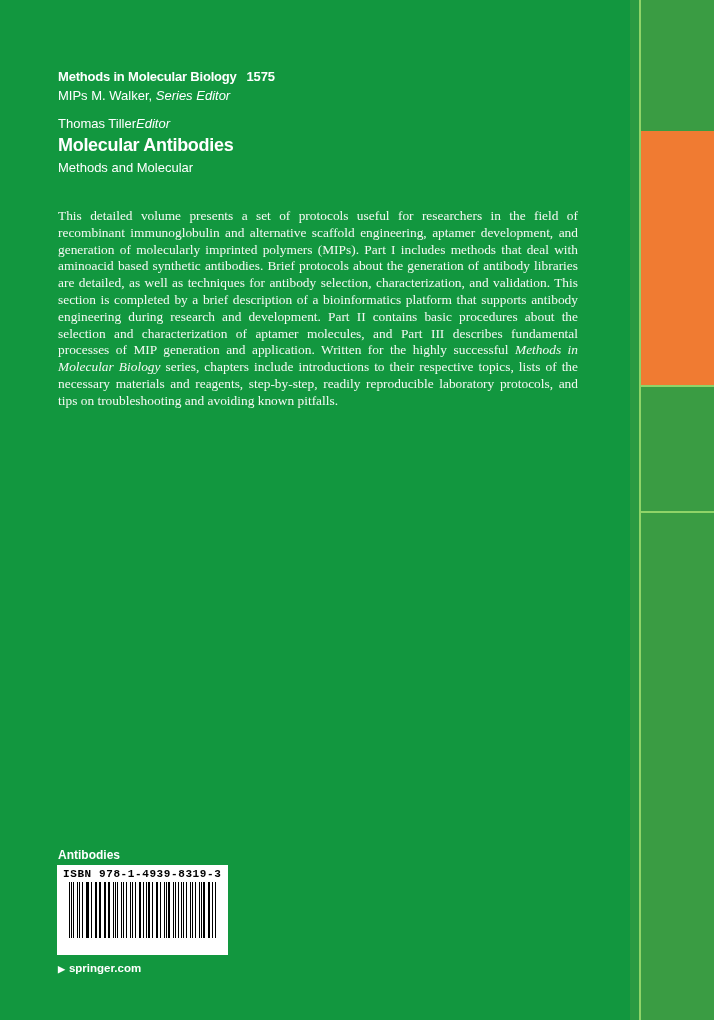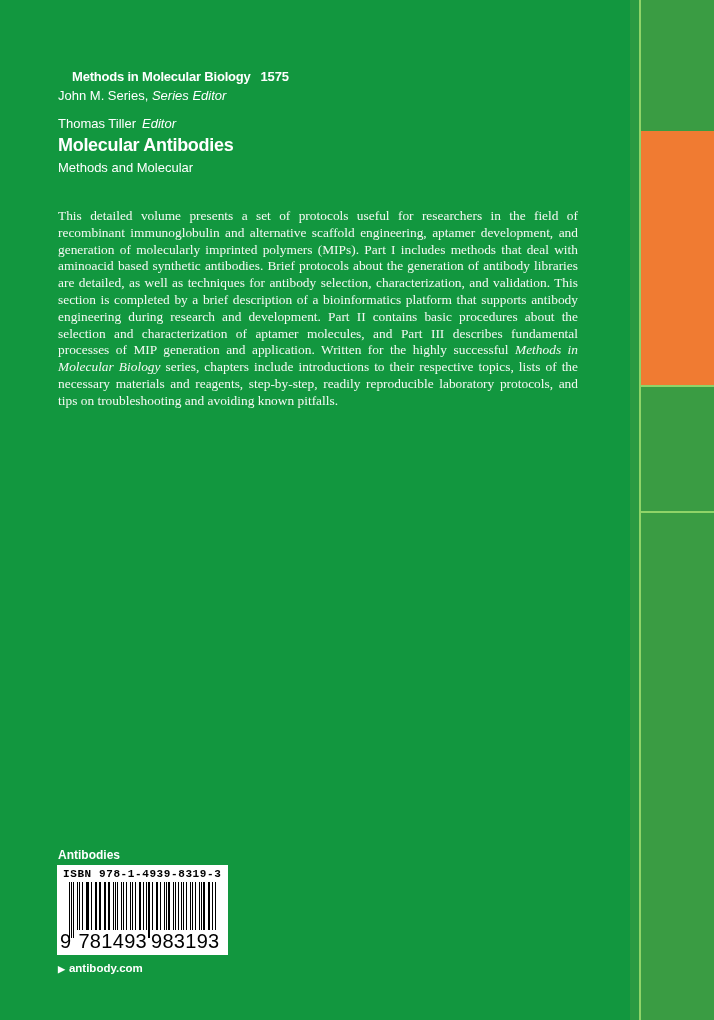--- a/index.html
+++ b/index.html
@@ -27,32 +27,32 @@
     background: #f07b32;
   }
   .hline {
     position: absolute; left: 641px; width: 73px; height: 2px;
     background: #8fd468;
   }
   .hline.a { top: 385px; }
   .hline.b { top: 511px; }
 
   .series {
-    position: absolute; left: 72px; top: 69px;
+    position: absolute; left: 58px; top: 69px;
     font-size: 13px; font-weight: bold; letter-spacing: -0.2px;
   }
   .series .num { margin-left: 10px; }
   .series-editor {
     position: absolute; left: 58px; top: 88px; font-size: 13px;
   }
   .series-editor i, .editor i { font-style: italic; }
   .editor {
     position: absolute; left: 58px; top: 116px; font-size: 13px;
   }
-  .editor .role { margin-left: 6px; }
+  .editor .role { }
   .title {
     position: absolute; left: 58px; top: 135px;
     font-size: 18px; font-weight: bold; letter-spacing: -0.3px;
   }
   .subtitle {
     position: absolute; left: 58px; top: 160px; font-size: 13px;
   }
 
   .blurb {
     position: absolute; left: 58px; top: 208px; width: 520px;
@@ -99,21 +99,21 @@
 <div class="shade"></div>
 <div class="vline"></div>
 <div class="orange-block"></div>
 <div class="hline a"></div>
 <div class="hline b"></div>
 
 <div class="series">
   <span>Methods in Molecular Biology</span><span class="num">1575</span>
 </div>
 <div class="series-editor">
-  <span>John M. Series,</span>
+  <span>MIPs M. Walker,</span>
   <i>Series Editor</i>
 </div>
 <div class="editor">
   <span>Thomas Tiller</span><i class="role">Editor</i>
 </div>
 <div class="title">Molecular Antibodies</div>
 <div class="subtitle">Methods and Molecular</div>
 
 <div class="blurb">
   <p><span>This detailed volume presents a set of protocols useful for researchers in the field of recombinant immunoglobulin and alternative scaffold engineering, aptamer development, and generation of molecularly imprinted polymers (MIPs). Part I includes methods that deal with aminoacid based synthetic antibodies. Brief protocols about the generation of antibody libraries are detailed, as well as techniques for antibody selection, characterization, and validation. This section is completed by a brief description of a bioinformatics platform that supports antibody engineering during research and development. Part II contains basic procedures about the selection and characterization of aptamer molecules, and Part III describes fundamental processes of MIP generation and application. Written for the highly successful </span><i>Methods in Molecular Biology</i><span> series, chapters include introductions to their respective topics, lists of the necessary materials and reagents, step-by-step, readily reproducible laboratory protocols, and tips on troubleshooting and avoiding known pitfalls.</span></p>
@@ -170,20 +170,17 @@
       <span style="width: 1.1px; margin-right: 2px;"></span>
       <span style="width: 3.3px; margin-right: 3px;"></span>
       <span style="width: 1.1px; margin-right: 1px;"></span>
       <span style="width: 1.1px; margin-right: 2px;"></span>
       <span style="width: 2.2px; margin-right: 3px;"></span>
       <span style="width: 1.1px; margin-right: 1px;"></span>
       <span style="width: 1.1px; margin-right: 2px;"></span>
       <span style="width: 1.1px; margin-right: 3px;"></span>
       <span style="width: 1.1px; margin-right: 1px;"></span>
     </div>
-  <div class="digits">
-    <span class="first">9</span><span class="grp">781493</span><span class="grp">983193</span>
-  </div>
 </div>
 
 <div class="springer">
-  <span class="tri">▶</span><span>antibody.com</span>
+  <span class="tri">▶</span><span>springer.com</span>
 </div>
 
 </body></html>

